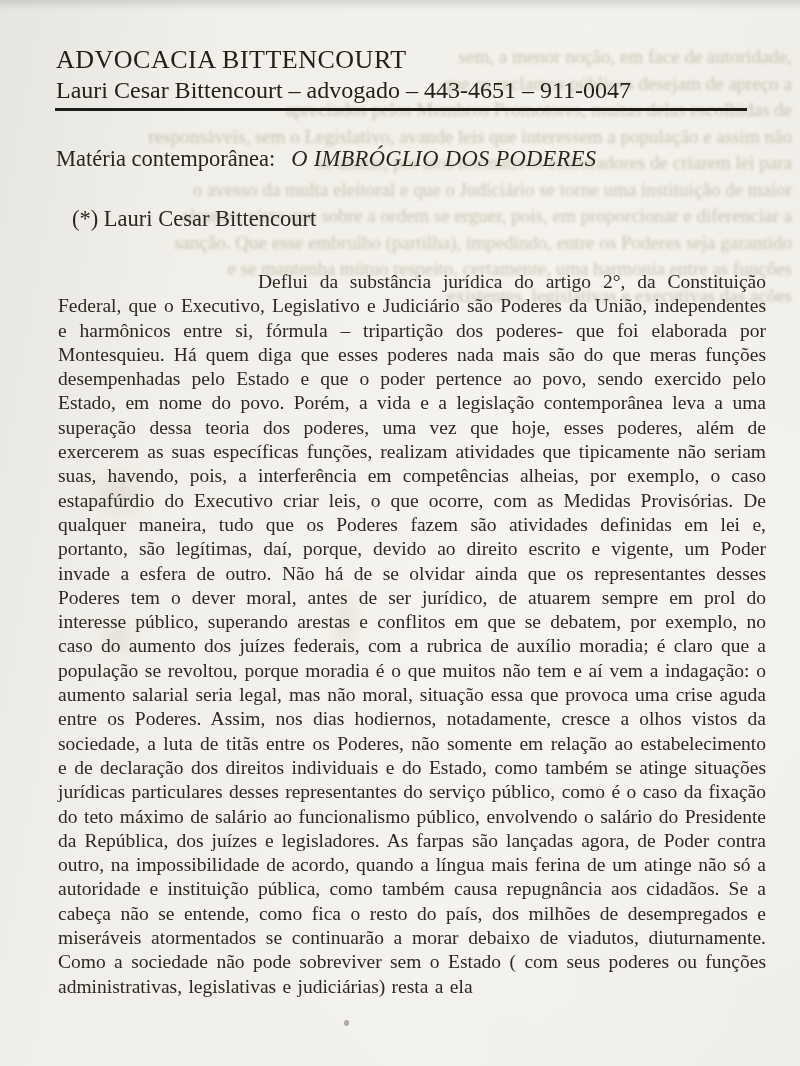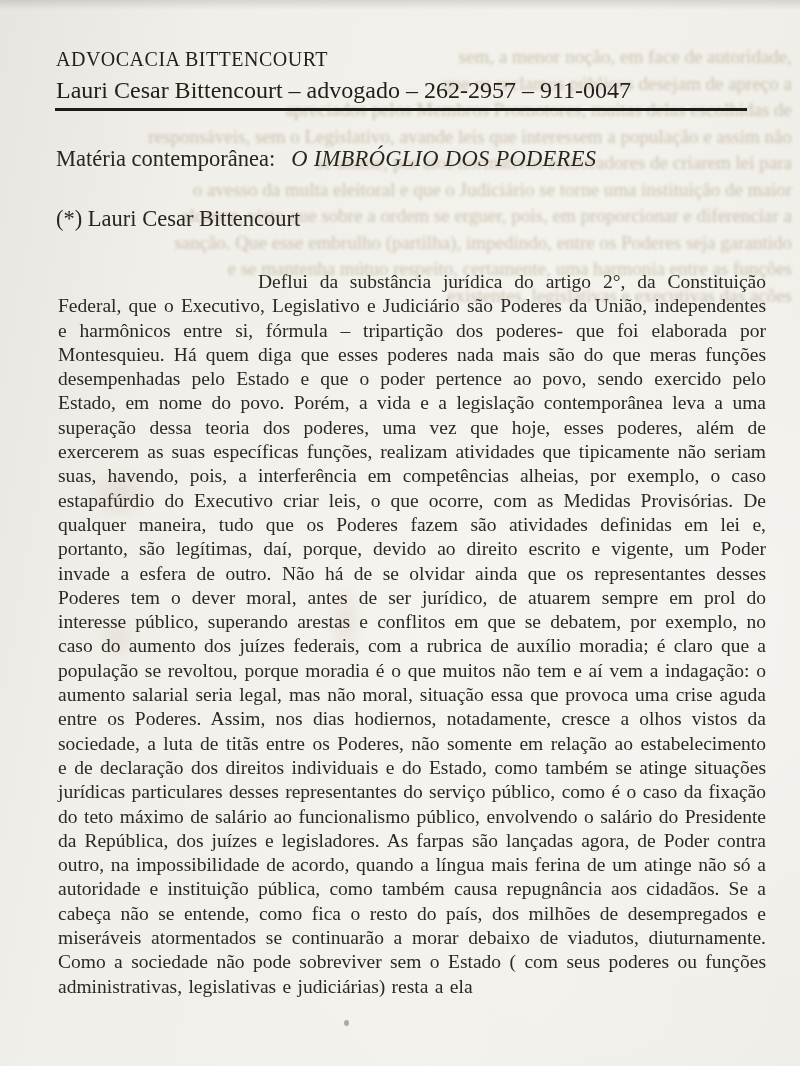--- a/index.html
+++ b/index.html
@@ -42,34 +42,34 @@
   .stain.s2{left:328px;top:582px;width:34px;height:78px;background:radial-gradient(closest-side,rgba(172,142,120,.18),rgba(172,142,120,0));}
   .stain.s3{left:96px;top:616px;width:44px;height:44px;background:radial-gradient(closest-side,rgba(150,130,118,.14),rgba(150,130,118,0));}
   .speck{position:absolute;left:344px;top:1020px;width:5px;height:6px;border-radius:50%;
          background:rgba(115,110,104,.55);filter:blur(.6px);pointer-events:none;z-index:1;}
 
   
   .content{position:relative;z-index:2;}
 
   .letterhead{position:absolute;left:56px;top:44px;width:692px;}
   .firm-name{
-    font-size:20px;line-height:31px;letter-spacing:.5px;color:#242019;
+    font-size:26px;line-height:31px;letter-spacing:.5px;color:#242019;
   }
   .contact-line{
     font-size:24px;line-height:30px;color:#242019;
   }
   .letterhead-rule{
     margin:3px 0 0 -1px;border:0;height:3px;width:692px;
     background:#1d1b17;
   }
 
   .title-line{position:absolute;left:56px;top:146px;font-size:22.5px;color:#29251f;}
   .title-line .article-title{margin-left:16px;letter-spacing:.3px;font-style:italic;}
 
-  .byline{position:absolute;left:56px;top:206px;font-size:22.5px;color:#29251f;}
+  .byline{position:absolute;left:72px;top:206px;font-size:22.5px;color:#29251f;}
 
   .article-body{
     position:absolute;left:52px;top:264px;width:708px;
     margin:6px;
     font-size:19.5px;line-height:24.3px;
     text-align:justify;
     text-indent:200px;
     color:#2c2823;
     word-spacing:1.5px;
   }
@@ -94,21 +94,21 @@
 
   <div class="stain s1"></div>
   <div class="stain s2"></div>
   <div class="stain s3"></div>
   <div class="speck"></div>
 
   <div class="content">
 
     <header class="letterhead">
       <div class="firm-name">ADVOCACIA BITTENCOURT</div>
-      <div class="contact-line">Lauri Cesar Bittencourt – advogado – 262-2957 – 911-0047</div>
+      <div class="contact-line">Lauri Cesar Bittencourt – advogado – 443-4651 – 911-0047</div>
       <hr class="letterhead-rule">
     </header>
 
     <div class="title-line">
       <span>Matéria contemporânea:</span><span class="article-title">O IMBRÓGLIO DOS PODERES</span>
     </div>
 
     <div class="byline">(*) Lauri Cesar Bittencourt</div>
 
     <p class="article-body">Deflui da substância jurídica do artigo 2°, da Constituição Federal, que o Executivo, Legislativo e Judiciário são Poderes da União, independentes e harmônicos entre si, fórmula – tripartição dos poderes- que foi elaborada por Montesquieu. Há quem diga que esses poderes nada mais são do que meras funções desempenhadas pelo Estado e que o poder pertence ao povo, sendo exercido pelo Estado, em nome do povo. Porém, a vida e a legislação contemporânea leva a uma superação dessa teoria dos poderes, uma vez que hoje, esses poderes, além de exercerem as suas específicas funções, realizam atividades que tipicamente não seriam suas, havendo, pois, a interferência em competências alheias, por exemplo, o caso estapafúrdio do Executivo criar leis, o que ocorre, com as Medidas Provisórias. De qualquer maneira, tudo que os Poderes fazem são atividades definidas em lei e, portanto, são legítimas, daí, porque, devido ao direito escrito e vigente, um Poder invade a esfera de outro. Não há de se olvidar ainda que os representantes desses Poderes tem o dever moral, antes de ser jurídico, de atuarem sempre em prol do interesse público, superando arestas e conflitos em que se debatem, por exemplo, no caso do aumento dos juízes federais, com a rubrica de auxílio moradia; é claro que a população se revoltou, porque moradia é o que muitos não tem e aí vem a indagação: o aumento salarial seria legal, mas não moral, situação essa que provoca uma crise aguda entre os Poderes. Assim, nos dias hodiernos, notadamente, cresce a olhos vistos da sociedade, a luta de titãs entre os Poderes, não somente em relação ao estabelecimento e de declaração dos direitos individuais e do Estado, como também se atinge situações jurídicas particulares desses representantes do serviço público, como é o caso da fixação do teto máximo de salário ao funcionalismo público, envolvendo o salário do Presidente da República, dos juízes e legisladores. As farpas são lançadas agora, de Poder contra outro, na impossibilidade de acordo, quando a língua mais ferina de um atinge não só a autoridade e instituição pública, como também causa repugnância aos cidadãos. Se a cabeça não se entende, como fica o resto do país, dos milhões de desempregados e miseráveis atormentados se continuarão a morar debaixo de viadutos, diuturnamente. Como a sociedade não pode sobreviver sem o Estado ( com seus poderes ou funções administrativas, legislativas e judiciárias) resta a ela</p>

